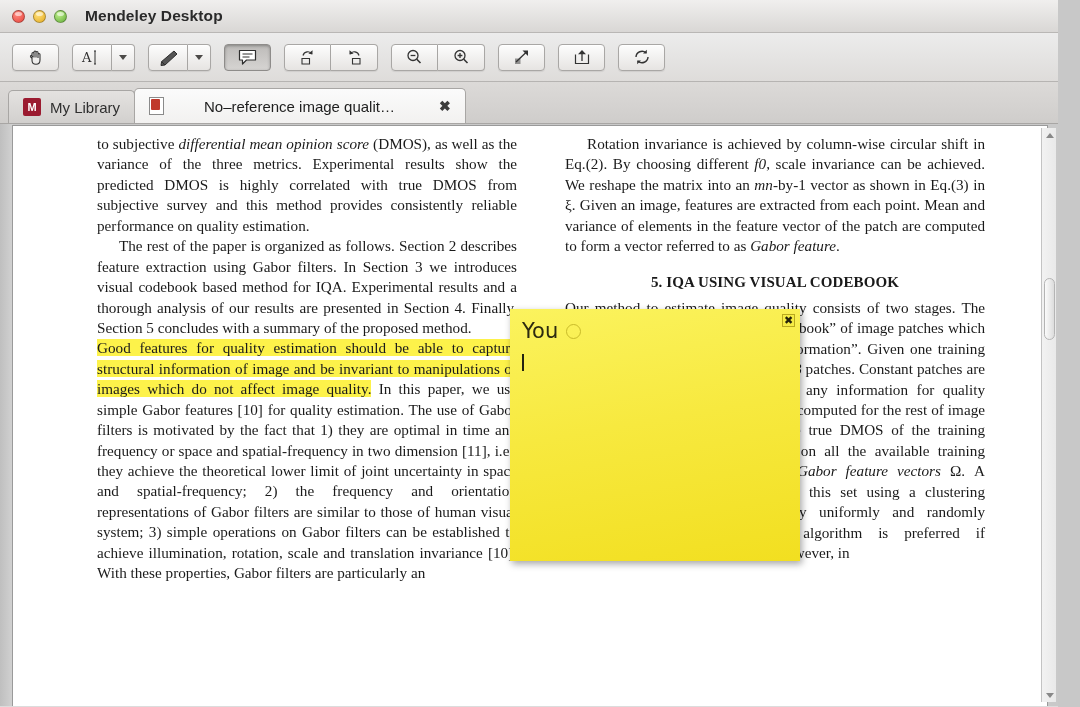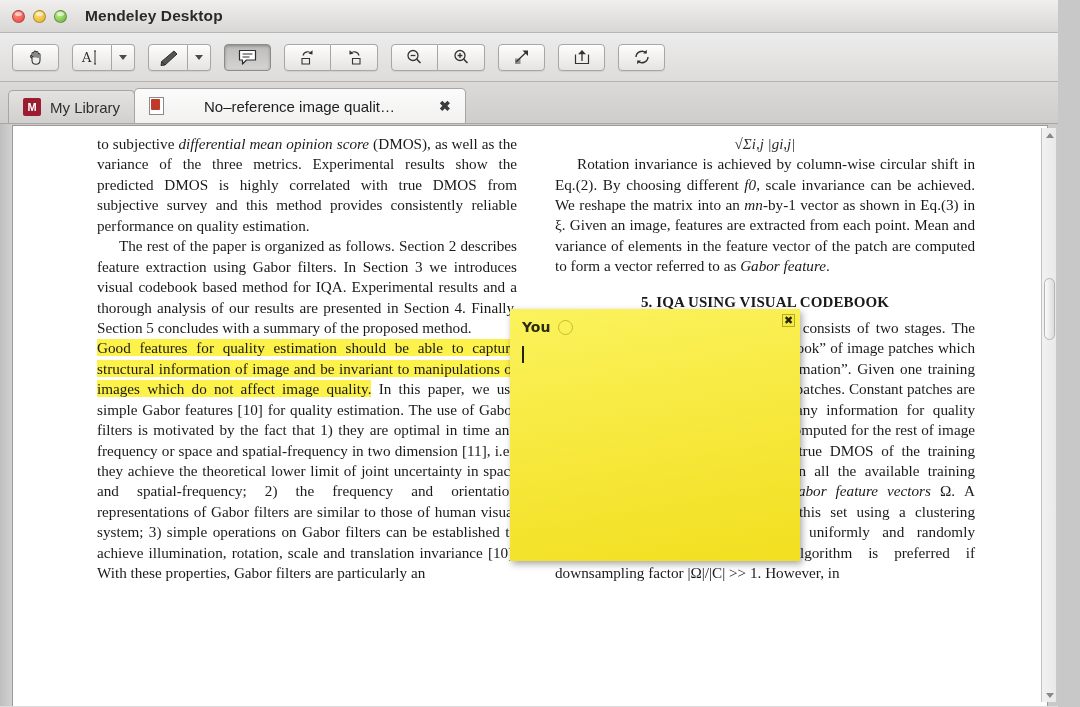--- a/index.html
+++ b/index.html
@@ -144,21 +144,21 @@
     width: 1034px; height: 580px;
     background: #ffffff;
     box-shadow: 0 0 0 1px #9a9a9a;
     overflow: hidden;
   }
   .columns {
     position: absolute;
     left: 0; top: 0; right: 0; bottom: 0;
     padding: 8px 26px 0 84px;
     display: flex;
-    gap: 38px;
+    gap: 48px;
   }
   .col { width: 420px; }
   .col p, .col .eq, .col h3 {
     font-family: "Liberation Serif", serif;
     font-size: 15.2px;
     line-height: 1.345;
     color: #1a1a1a;
     text-align: justify;
     text-justify: inter-word;
   }
@@ -183,22 +183,22 @@
     background: linear-gradient(170deg, #fbf35e 0%, #f7e93f 45%, #f2df20 100%);
     box-shadow: 2px 3px 7px rgba(0,0,0,.35);
     padding: 10px 12px;
     z-index: 40;
   }
   .note-head {
     display: flex; align-items: center; gap: 8px;
   }
   .note-author {
     font-family: "DejaVu Sans", sans-serif;
-    font-weight: bold;
-    font-size: 14px;
+    font-weight: normal;
+    font-size: 21px;
     color: #2c2a10;
   }
   .note-avatar {
     width: 15px; height: 15px; border-radius: 50%;
     border: 1.4px solid #c9bb2a;
   }
   .note-date {
     margin-top: 9px;
     font-family: "DejaVu Sans", sans-serif;
     font-weight: bold;
@@ -426,21 +426,20 @@
     <div class="page">
       <div class="columns">
 
         <div class="col">
           <p><span>to subjective </span><span class="ital">differential mean opinion score</span><span> (DMOS), as well as the variance of the three metrics. Experimental results show the predicted DMOS is highly correlated with true DMOS from subjective survey and this method provides consistently reliable performance on quality estimation.</span></p>
           <p class="indent">The rest of the paper is organized as follows. Section 2 describes feature extraction using Gabor filters. In Section 3 we introduces visual codebook based method for IQA. Experimental results and a thorough analysis of our results are presented in Section 4. Finally, Section 5 concludes with a summary of the proposed method.</p>
           <p><span class="hl">Good features for quality estimation should be able to capture structural information of image and be invariant to manipulations of images which do not affect image quality.</span><span> In this paper, we use simple Gabor features [10] for quality estimation. The use of Gabor filters is motivated by the fact that 1) they are optimal in time and frequency or space and spatial-frequency in two dimension [11], i.e., they achieve the theoretical lower limit of joint uncertainty in space and spatial-frequency; 2) the frequency and orientation representations of Gabor filters are similar to those of human visual system; 3) simple operations on Gabor filters can be established to achieve illumination, rotation, scale and translation invariance [10]. With these properties, Gabor filters are particularly an</span></p>
         </div>
 
         <div class="col">
-          <div class="eq">√Σi,j |gi,j|</div>
           <p class="indent"><span>Rotation invariance is achieved by column-wise circular shift in Eq.(2). By choosing different </span><span class="ital">f0</span><span>, scale invariance can be achieved. We reshape the matrix into an </span><span class="ital">mn</span><span>-by-1 vector as shown in Eq.(3) in ξ. Given an image, features are extracted from each point. Mean and variance of elements in the feature vector of the patch are computed to form a vector referred to as </span><span class="ital">Gabor feature</span><span>.</span></p>
           <h3>5.  IQA USING VISUAL CODEBOOK</h3>
           <p><span>Our method to estimate image quality consists of two stages. The first stage consists of building a “codebook” of image patches which can be used to represent “quality information”. Given one training image, we divide the image into </span><span class="ital">B × B</span><span> patches. Constant patches are removed since they do not contain any information for quality estimation. </span><span class="ital">Gabor feature vectors</span><span> are computed for the rest of image patches and they are labeled by the true DMOS of the training image. By repeating this operation on all the available training images, we obtain a large set of </span><span class="ital">Gabor feature vectors</span><span> Ω. A codebook </span><span class="ital">C</span><span> are then created from this set using a clustering algorithm such as k-means or by uniformly and randomly downsampling Ω.  A clustering algorithm is preferred if downsampling factor |Ω|/|C| &gt;&gt; 1. However, in</span></p>
         </div>
       </div>
 
       <div class="sticky-note">
         <div class="note-close">✖</div>
         <div class="note-head">
           <span class="note-author">You</span>

